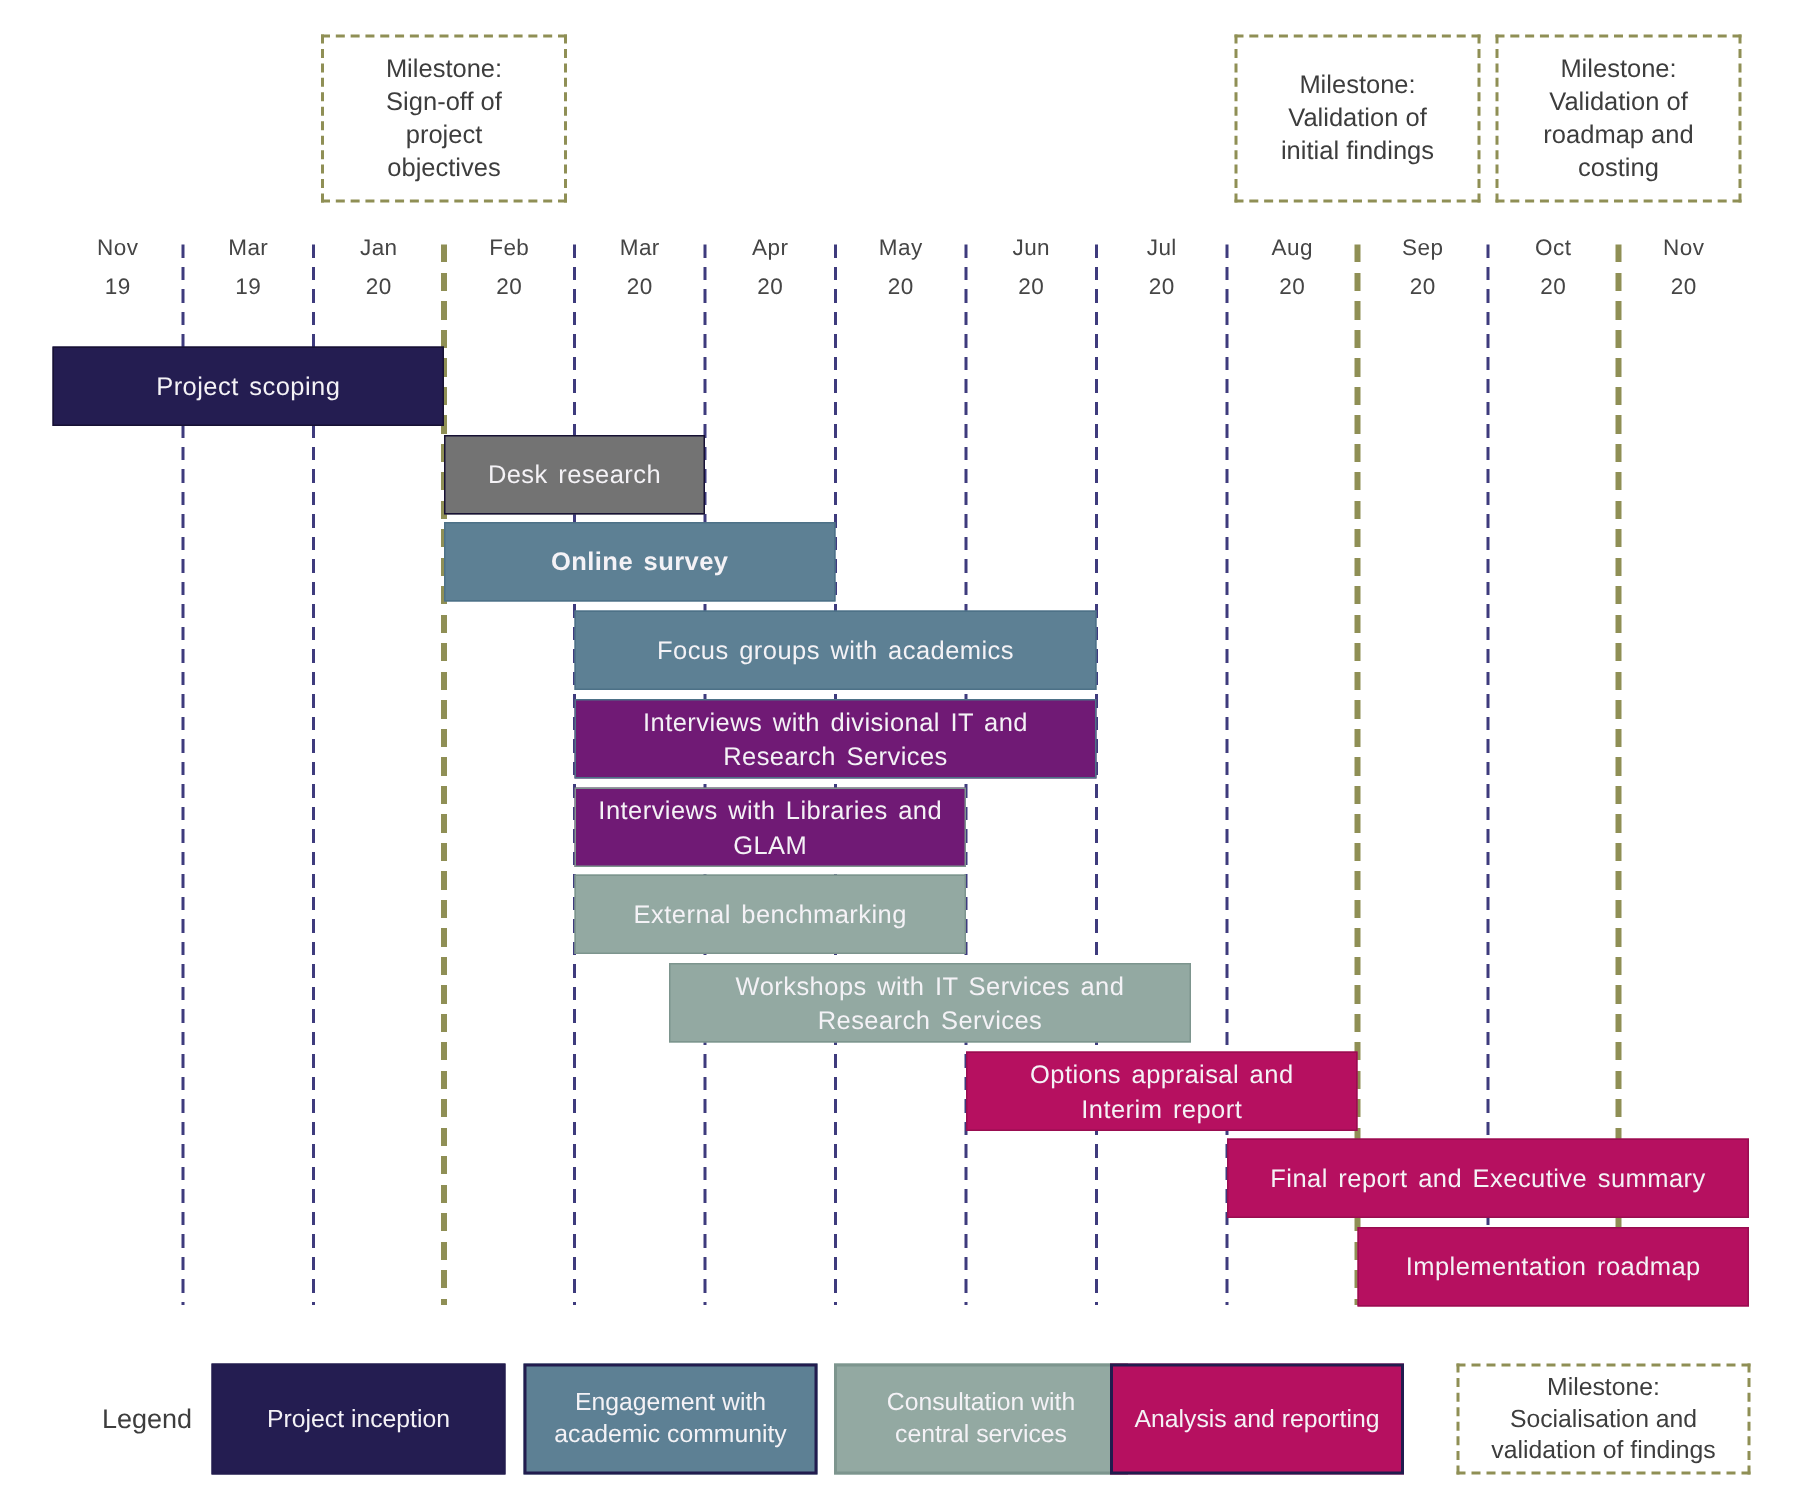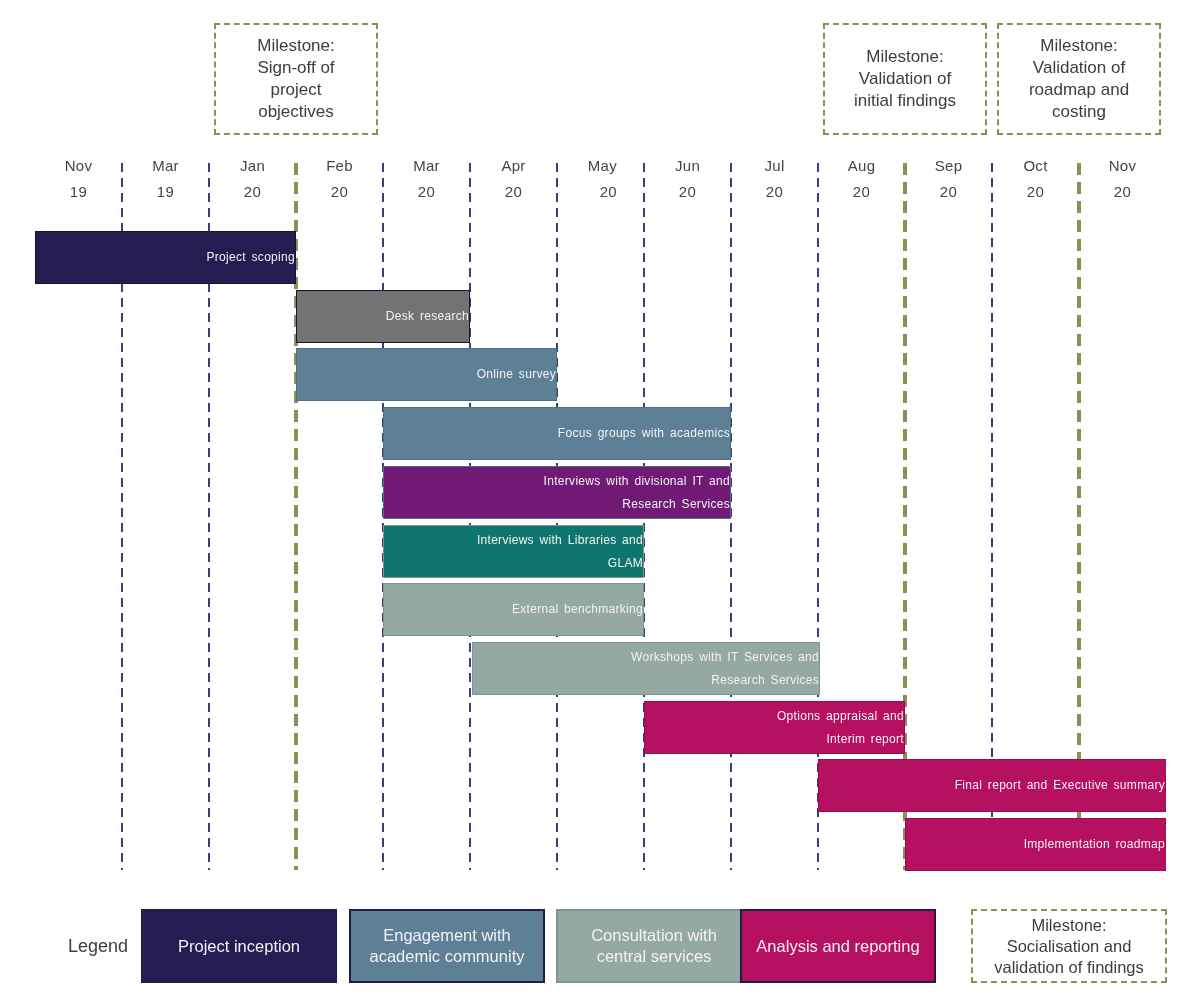--- a/index.html
+++ b/index.html
@@ -33,22 +33,22 @@
     border:2px dashed var(--olive);
     background:#ffffff;
     display:flex;flex-direction:column;align-items:center;justify-content:center;
     font-size:17px;line-height:22px;color:#3d3d3d;
     text-align:center;
     box-sizing:border-box;
   }
   
   .bar{
     position:absolute;height:53px;
-    display:flex;flex-direction:column;align-items:flex-end;justify-content:center;
-    font-size:12px;line-height:23px;
+    display:flex;flex-direction:column;align-items:center;justify-content:center;
+    font-size:17px;line-height:23px;
     color:#f4f2f6;text-align:center;
     box-sizing:border-box;
     letter-spacing:0.3px;
     word-spacing:2px;
   }
   
   .legend-label{
     position:absolute;left:58px;top:936px;width:80px;
     font-size:18px;color:#3d3d3d;text-align:center;
   }
@@ -105,21 +105,21 @@
         <div>20</div>
       </div>
       <div class="month-label" style="left: 383px;">
         <div>Mar</div>
         <div>20</div>
       </div>
       <div class="month-label" style="left: 470px;">
         <div>Apr</div>
         <div>20</div>
       </div>
-      <div class="month-label" style="left: 530px; text-align: right;">
+      <div class="month-label" style="left: 557px;">
         <div>May</div>
         <div>20</div>
       </div>
       <div class="month-label" style="left: 644px;">
         <div>Jun</div>
         <div>20</div>
       </div>
       <div class="month-label" style="left: 731px;">
         <div>Jul</div>
         <div>20</div>
@@ -155,38 +155,38 @@
       <div class="gridline" style="left: 991px;"></div>
       <div class="gridline milestone" style="left: 1077px;"></div>
     </div>
   <div id="bars">
       <div class="bar" style="left: 35px; width: 261px; top: 231px; background: rgb(36, 29, 81); border: 1px solid rgb(23, 17, 52); color: rgb(244, 242, 246);">
         <div>Project scoping</div>
       </div>
       <div class="bar" style="left: 296px; width: 174px; top: 290px; background: #737373; border: 1px solid rgb(23, 17, 52); color: rgb(244, 242, 246);">
         <div>Desk research</div>
       </div>
-      <div class="bar" style="left: 296px; width: 261px; top: 348px; background: rgb(93, 128, 148); border: 1px solid rgb(77, 113, 135); color: rgb(244, 242, 246);">
+      <div class="bar" style="left: 296px; width: 261px; top: 348px; background: rgb(93, 128, 148); border: 1px solid rgb(77, 113, 135); color: rgb(244, 242, 246); font-weight: bold;">
         <div>Online survey</div>
       </div>
       <div class="bar" style="left: 383px; width: 348px; top: 407px; background: rgb(93, 128, 148); border: 1px solid rgb(77, 113, 135); color: rgb(244, 242, 246);">
         <div>Focus groups with academics</div>
       </div>
       <div class="bar" style="left: 383px; width: 348px; top: 466px; background: #701a75; border: 1px solid rgb(77, 113, 135); color: rgb(244, 242, 246);">
         <div>Interviews with divisional IT and</div>
         <div>Research Services</div>
       </div>
-      <div class="bar" style="left: 383px; width: 261px; top: 525px; background: #0f766e; border: 1px solid rgb(125, 149, 142); color: rgb(244, 242, 246);">
+      <div class="bar" style="left: 383px; width: 261px; top: 525px; background: #701a75; border: 1px solid rgb(125, 149, 142); color: rgb(244, 242, 246);">
         <div>Interviews with Libraries and</div>
         <div>GLAM</div>
       </div>
       <div class="bar" style="left: 383px; width: 261px; top: 583px; background: rgb(147, 169, 162); border: 1px solid rgb(125, 149, 142); color: rgb(244, 242, 246);">
         <div>External benchmarking</div>
       </div>
-      <div class="bar" style="left: 472px; width: 348px; top: 642px; background: rgb(147, 169, 162); border: 1px solid rgb(125, 149, 142); color: rgb(244, 242, 246);">
+      <div class="bar" style="left: 446px; width: 348px; top: 642px; background: rgb(147, 169, 162); border: 1px solid rgb(125, 149, 142); color: rgb(244, 242, 246);">
         <div>Workshops with IT Services and</div>
         <div>Research Services</div>
       </div>
       <div class="bar" style="left: 644px; width: 261px; top: 701px; background: rgb(182, 16, 96); border: 1px solid rgb(153, 13, 80); color: rgb(244, 242, 246);">
         <div>Options appraisal and</div>
         <div>Interim report</div>
       </div>
       <div class="bar" style="left: 818px; width: 348px; top: 759px; background: rgb(182, 16, 96); border: 1px solid rgb(153, 13, 80); color: rgb(244, 242, 246);">
         <div>Final report and Executive summary</div>
       </div>

